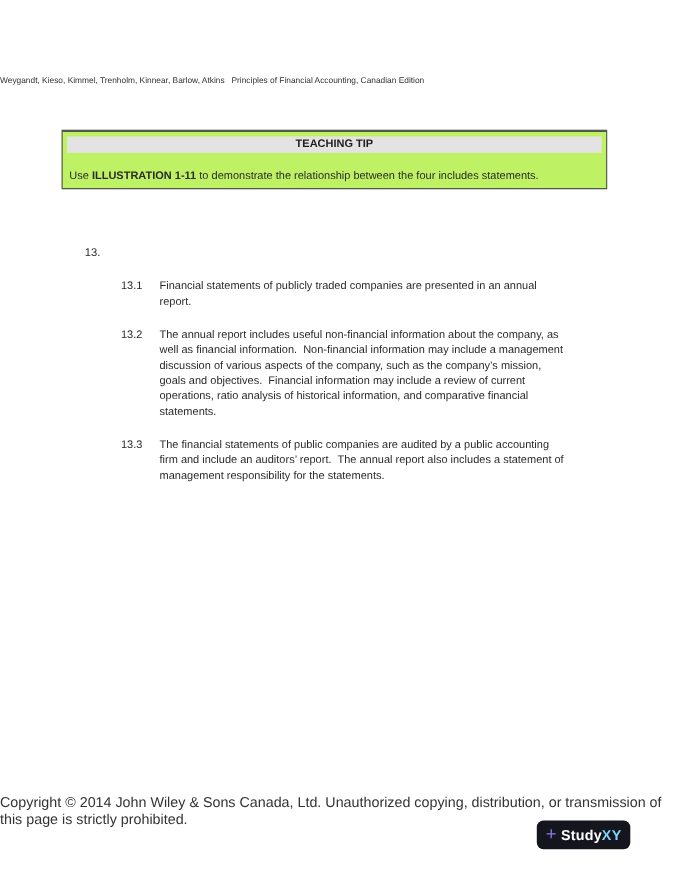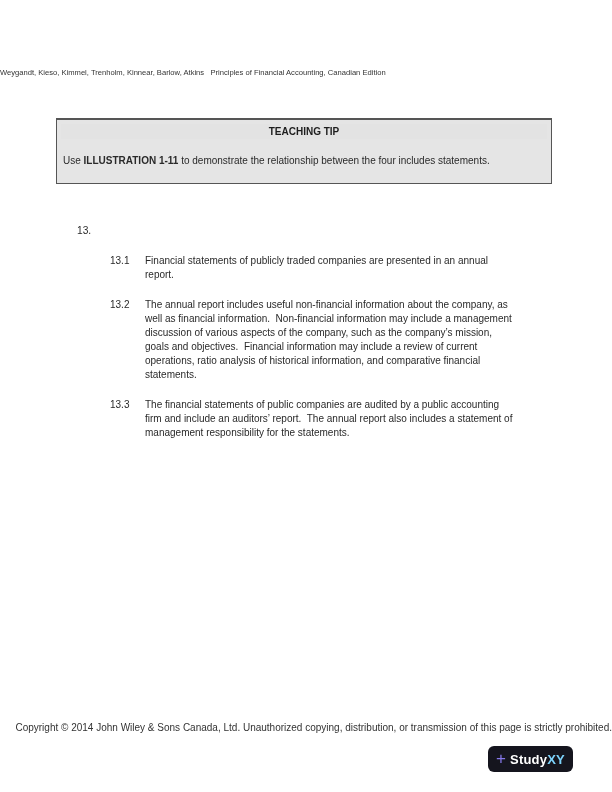--- a/index.html
+++ b/index.html
@@ -25,25 +25,25 @@
     font-size: 7.6px;
     color: #333333;
     white-space: pre;
   }
 
   .tip-box {
     position: absolute;
     top: 118px;
     left: 56px;
     width: 496px;
-    height: 66px;
+    height: 54px;
     border: 1px solid #555555;
     border-top-width: 2px;
     box-sizing: border-box;
-    background: #e5e5e5;
+    background: #bef264;
   }
   .tip-title-bar {
     margin: 4px 4px 0 4px;
     background: #e3e3e3;
     height: 15px;
     line-height: 15px;
     text-align: center;
     font-size: 10px;
     font-weight: bold;
     color: #1d1d1d;
@@ -87,22 +87,22 @@
   .item-text {
     white-space: pre-wrap;
     max-width: 372px;
   }
 
   .page-footer {
     position: absolute;
     top: 722px;
     left: 0;
     right: 0;
-    text-align: right;
-    font-size: 10px;
+    text-align: left;
+    font-size: 13px;
     color: #333333;
   }
 
   .brand-badge {
     position: absolute;
     left: 488px;
     top: 746px;
     width: 85px;
     height: 26px;
     border-radius: 6px;

